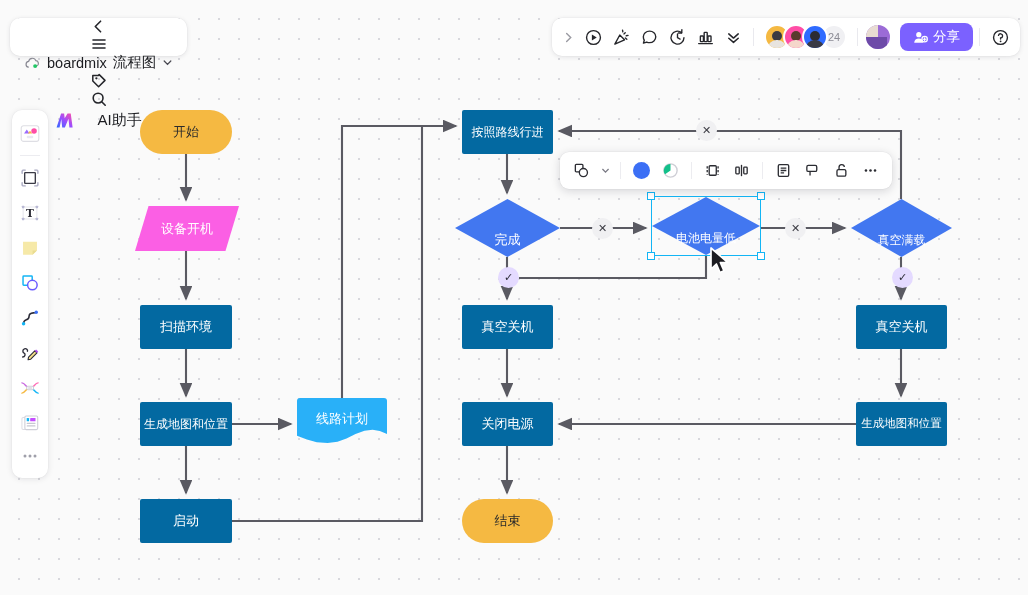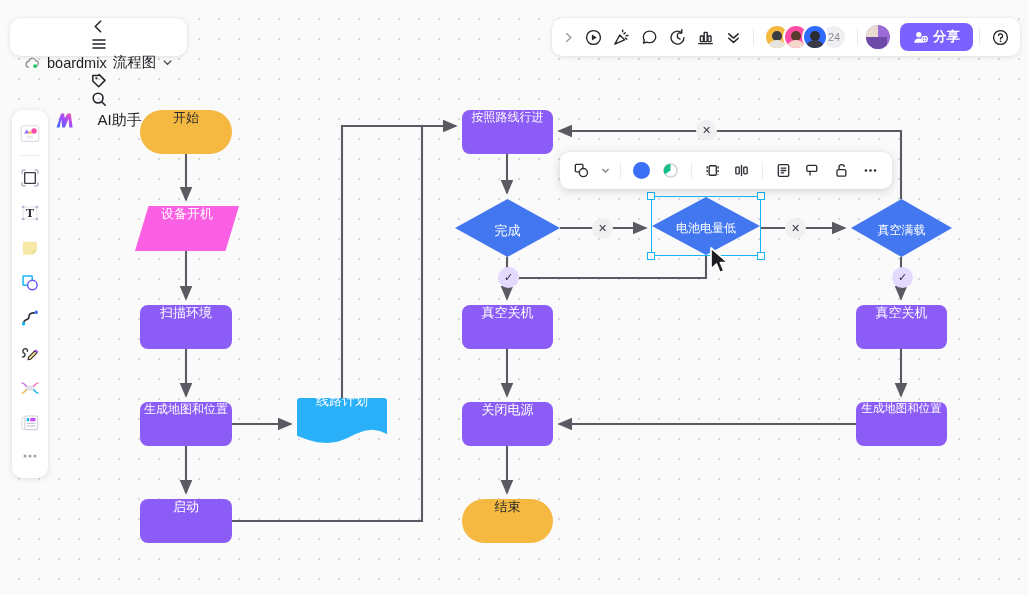--- a/index.html
+++ b/index.html
@@ -78,21 +78,21 @@
     margin-left: -7px; border: 2px solid #fff; flex: none;
   }
   .av-me {
     width: 28px; height: 28px; border-radius: 50%;
     border: 2px solid #fff; position: relative; overflow: hidden;
     flex: none;
   }
   .share-btn {
     display: flex; align-items: center; gap: 5px;
     background: #7b61ff; color: #fff;
-    font-size: 13.5px; font-weight: 700;
+    font-size: 13.5px; font-weight: 400;
     border: none; border-radius: 8px;
     height: 28px; padding: 0 13px; cursor: pointer;
     font-family: inherit;
   }
   
   .rail {
     position: absolute; left: 12px; top: 110px;
     width: 36px;
     background: #fff;
     border-radius: 10px;
@@ -102,26 +102,26 @@
   }
   .rail-item {
     width: 30px; height: 34px;
     display: flex; align-items: center; justify-content: center;
     border-radius: 6px; cursor: pointer;
   }
   .rail-div { width: 20px; height: 1px; background: #ececf0; margin: 3px 0 4px; }
   
   .node {
     position: absolute;
-    display: flex; justify-content: center;
+    display: flex; align-items: center; justify-content: center;
     font-size: 13px; color: #fff;
     text-align: center; line-height: 1.2;
     user-select: none;
   }
-  .n-rect { border-radius: 8px; background: #8b5cf6; }
+  .n-rect { border-radius: 2px; background: #0369a1; }
   .n-term { border-radius: 22px; background: #f5b942; color: #2b2b2b; }
   .n-para {
     background: #fb5fe4;
     clip-path: polygon(13% 0, 100% 0, 87% 100%, 0 100%);
     color: #fff;
   }
   .n-diamond { background: transparent; }
   .n-diamond .dia-bg {
     position: absolute; inset: 0;
     background: #4277f0;

